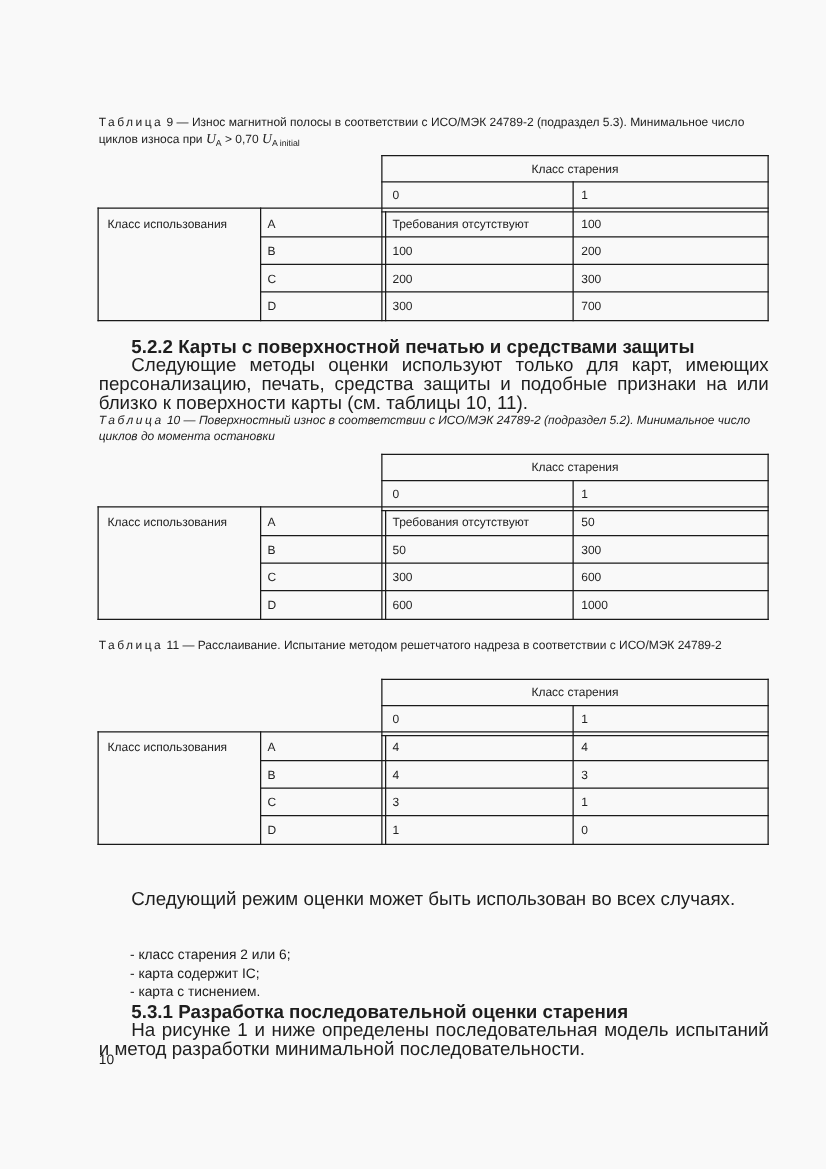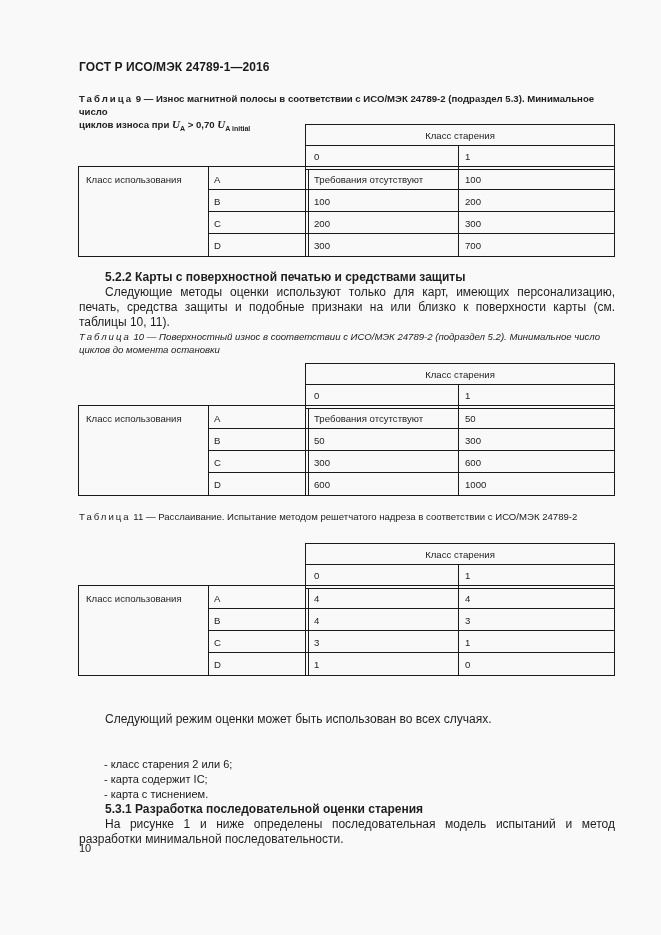--- a/index.html
+++ b/index.html
@@ -5,41 +5,40 @@
   html, body { margin: 0; padding: 0; }
   body {
     width: 661px; height: 935px; background: #f9f9f9;
     font-family: "Liberation Sans", sans-serif; color: #1a1a1a;
     position: relative; overflow: hidden;
   }
   .page { position: absolute; left: 0; top: 0; width: 661px; height: 935px; }
   .hdr { position: absolute; left: 79px; top: 60px; font-weight: bold; font-size: 12px; letter-spacing: 0.1px; }
   .caption { position: absolute; left: 79px; width: 536px; font-size: 9.6px; line-height: 13px; color: #222; }
   .spaced { letter-spacing: 2px; }
-  .para { position: absolute; left: 79px; width: 536px; font-size: 12px; line-height: 15px; text-align: justify; color: #1e1e1e; }
+  .para { position: absolute; left: 79px; width: 536px; font-size: 15px; line-height: 15px; text-align: justify; color: #1e1e1e; }
   .indent { text-indent: 26px; }
   .bold { font-weight: bold; }
   .item { position: absolute; left: 104px; font-size: 11px; line-height: 15px; }
   .pagenum { position: absolute; left: 79px; top: 842px; font-size: 11px; }
 
   
   .tbl { position: absolute; left: 0; top: 0; width: 661px; height: 140px; }
   .ln { position: absolute; background: #1a1a1a; }
   .cell { position: absolute; font-size: 9.6px; color: #222; white-space: nowrap; }
   sub { font-size: 7px; }
   .ital { font-style: italic; font-family: "Liberation Serif", serif; font-size: 11px; }
 </style>
 </head>
 <body>
 
 <div class="page">
 
-  <div class="hdr">ГОСТ Р ИСО/МЭК 24789-1—2016</div>
 
-  <div class="caption" style="top:92px;font-weight:bold;">
+  <div class="caption" style="top:92px;">
     <div><span class="spaced">Таблица</span><span> 9 — Износ магнитной полосы в соответствии с ИСО/МЭК 24789-2 (подраздел 5.3). Минимальное число</span></div>
     <div><span>циклов износа при </span><span class="ital">U</span><sub>A</sub><span> &gt; 0,70 </span><span class="ital">U</span><sub>A initial</sub></div>
   </div>
 
   <div class="tbl" style="top:124px;">
 
     <div class="ln" style="left:305px;top:0;width:310px;height:1px;"></div>
     <div class="ln" style="left:305px;top:21px;width:310px;height:1px;"></div>
     <div class="ln" style="left:78px;top:42px;width:537px;height:1px;"></div>
     <div class="ln" style="left:305px;top:45px;width:310px;height:1px;"></div>

